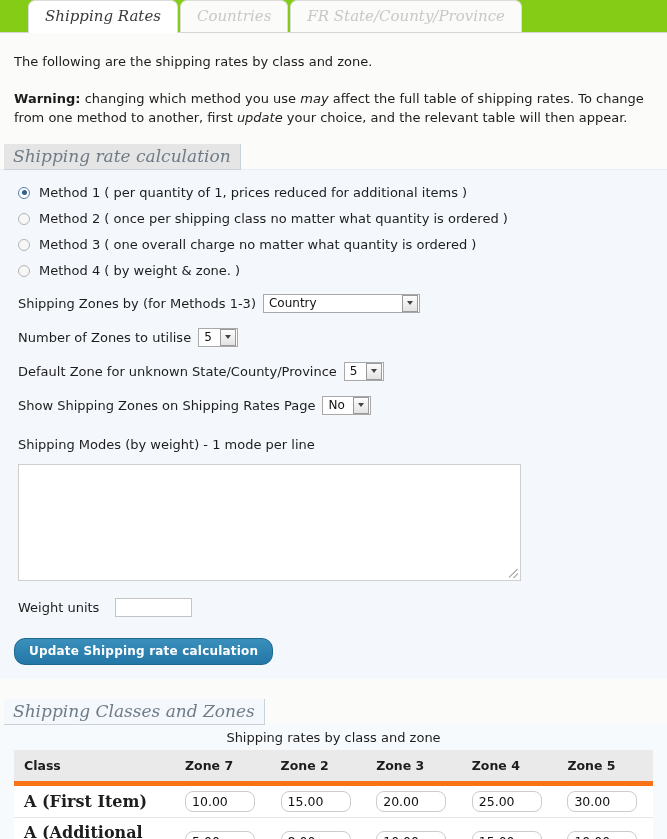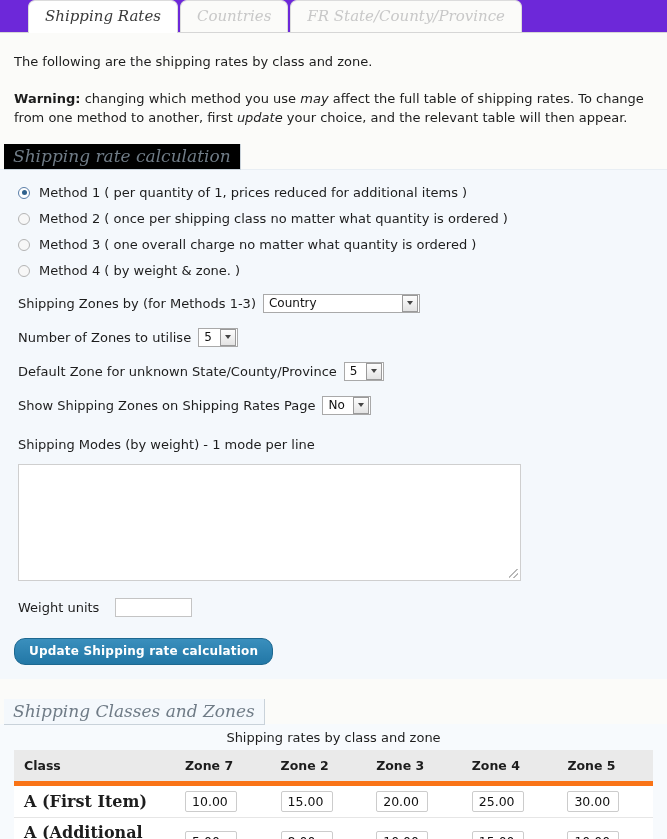--- a/index.html
+++ b/index.html
@@ -11,21 +11,21 @@
     font-size: 13px;
     color: #222;
     overflow: hidden;
   }
 
   
   .tabbar {
     position: relative;
     height: 33px;
     padding-left: 28px;
-    background: #6d28d9;
+    background: #84cc16;
   }
   .tabbar::after {
     content: "";
     position: absolute;
     left: 0; right: 0; bottom: 0;
     height: 1px;
     background: #d6d6d6;
   }
   .tab {
     position: relative;
@@ -77,21 +77,21 @@
 
   
   .legend {
     display: inline-block;
     margin: 16px 0 0 4px;
     padding: 2px 9px 3px 9px;
     font-family: "DejaVu Serif", serif;
     font-style: italic;
     font-size: 17px;
     color: #6f7b86;
-    background: #000000;
+    background: #e5e5e5;
     border-right: 1px solid #c9d2da;
     border-bottom: 1px solid #c9d2da;
     position: relative;
     z-index: 2;
   }
   .legend-wrap { padding-left: 0; }
 
   
   .panel {
     background: #f4f8fc;
@@ -256,23 +256,23 @@
     background: #ffffff;
     vertical-align: middle;
   }
   td.classcell {
     font-family: "DejaVu Serif", serif;
     font-weight: bold;
     font-size: 16px;
     color: #1d1d1d;
   }
   .cellinput {
-    width: 52px; height: 21px;
+    width: 70px; height: 21px;
     border: 1px solid #ccc;
-    border-radius: 2px;
+    border-radius: 8px;
     background: #ffffff;
     font-size: 12.5px;
     color: #111;
     padding: 0 0 0 6px;
     line-height: 20px;
     display: inline-block;
     font-family: "DejaVu Sans", sans-serif;
   }
   col.c0 { width: 160px; }
   col.cz { width: 95px; }

